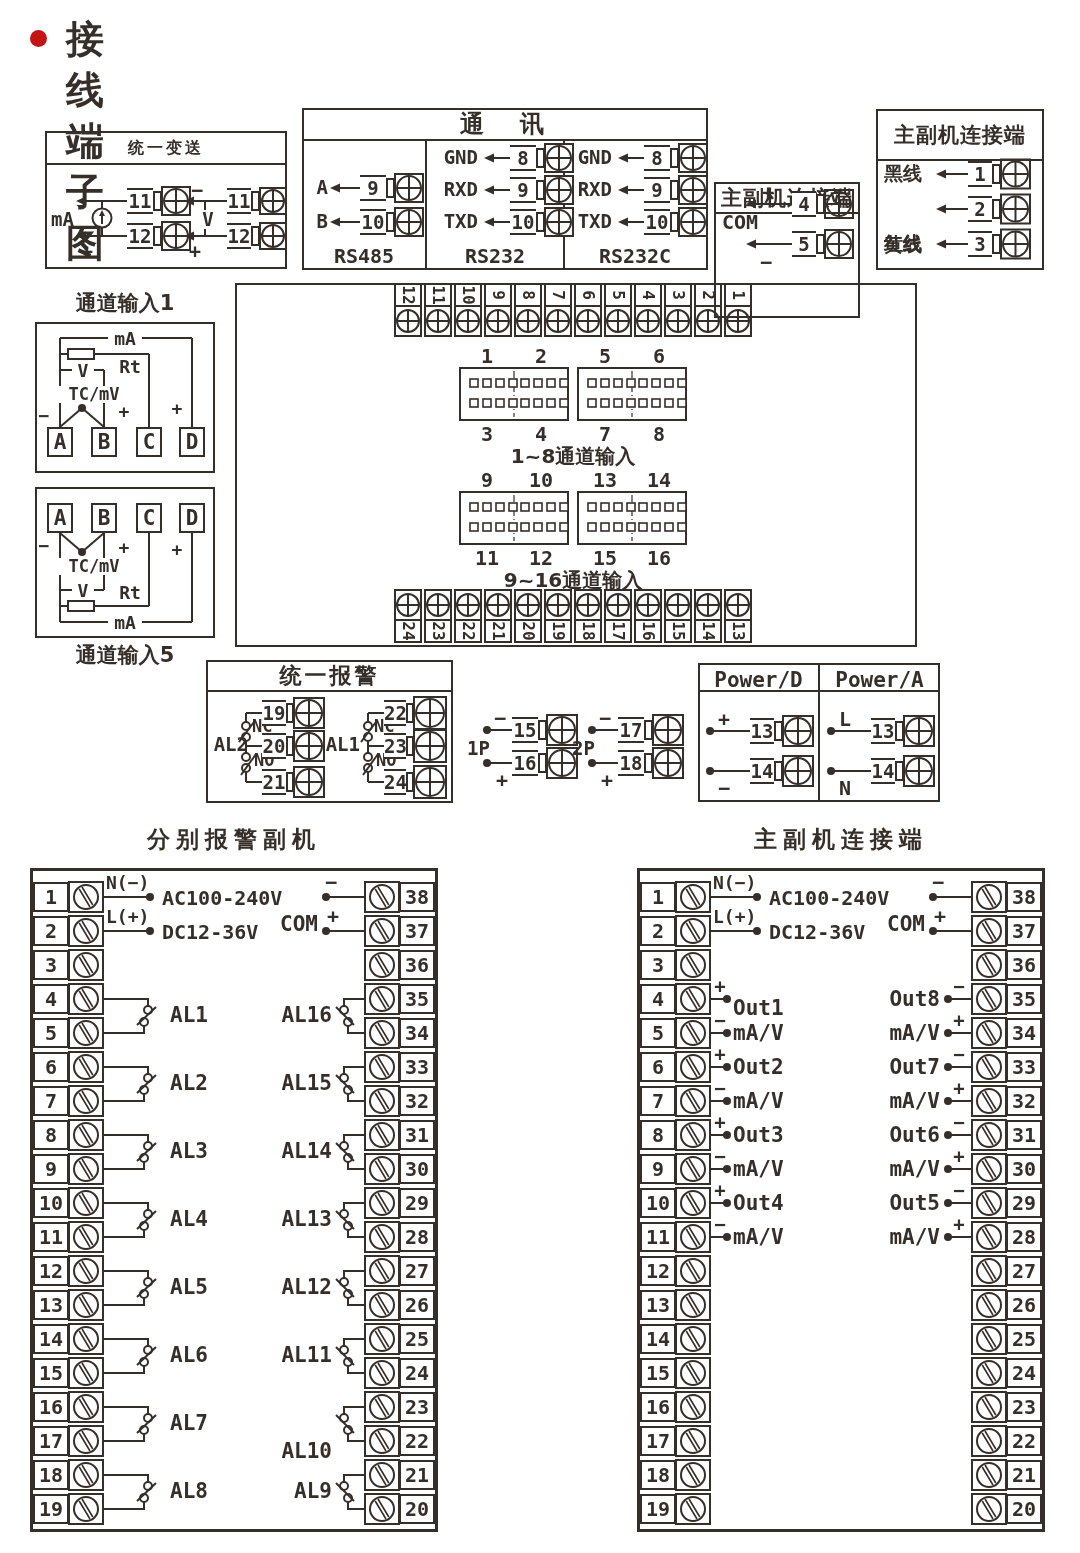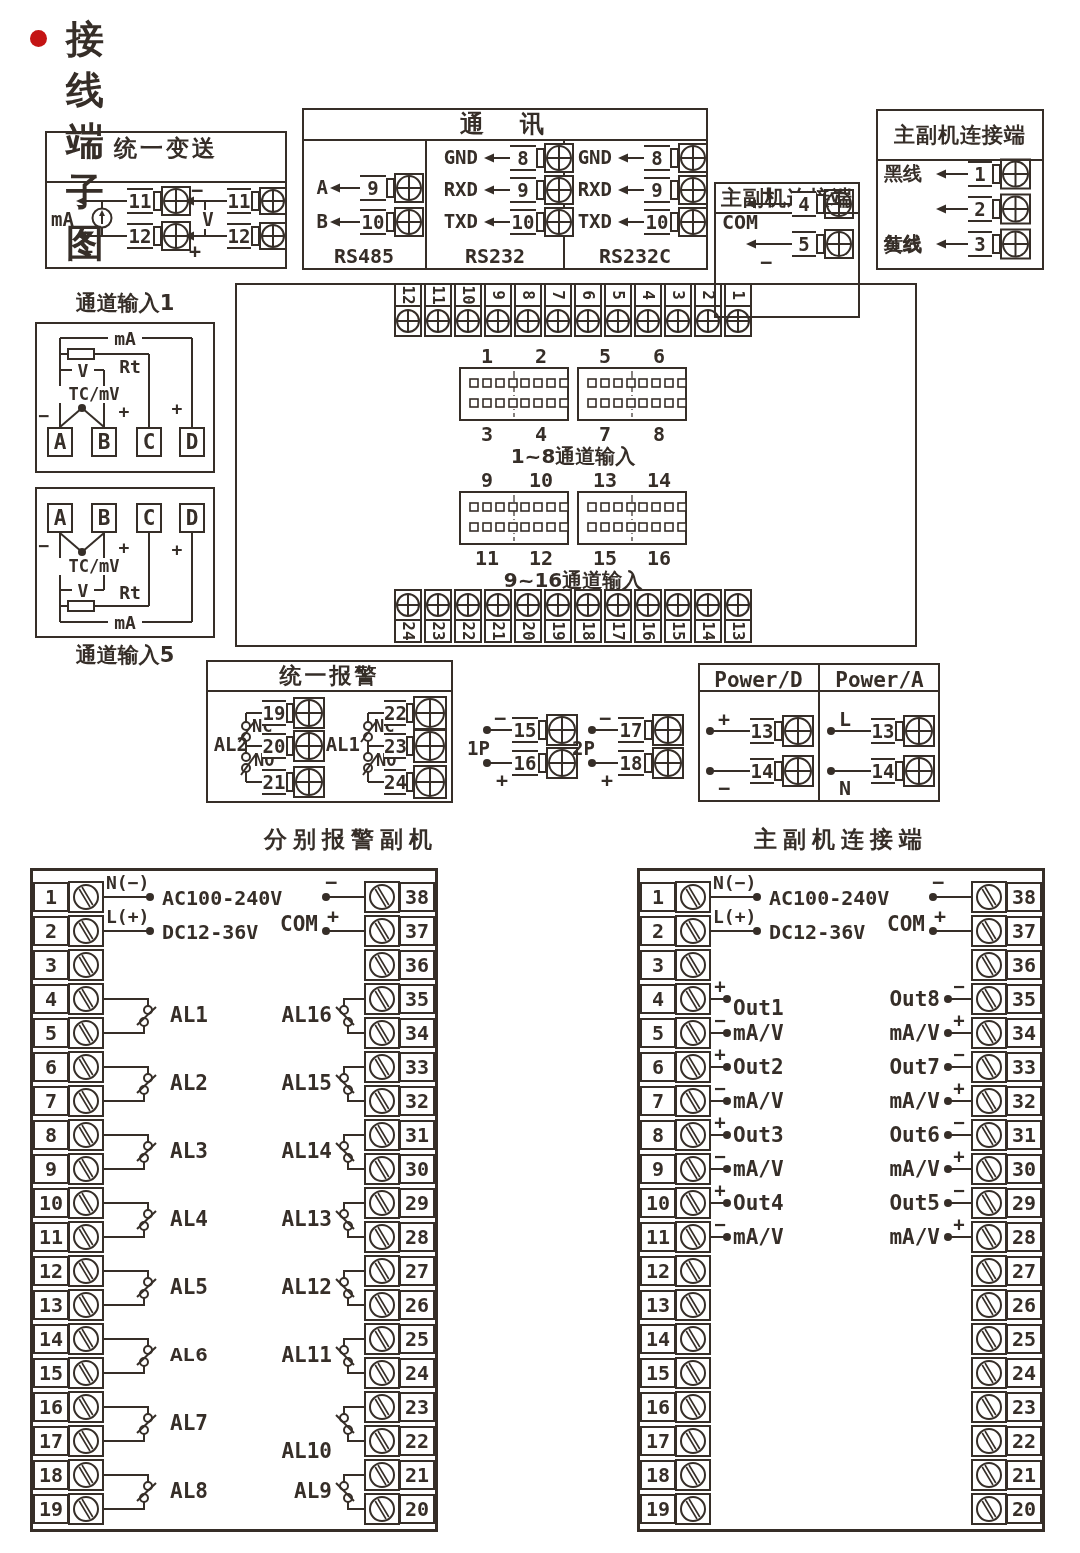--- a/index.html
+++ b/index.html
@@ -1152,21 +1152,21 @@
       <circle cx="948" cy="1203" r="4" fill="#362e28"></circle>
       <line x1="948" y1="1203" x2="972" y2="1203" stroke="#362e28" stroke-width="2"></line>
       <circle cx="948" cy="1237" r="4" fill="#362e28"></circle>
       <line x1="948" y1="1237" x2="972" y2="1237" stroke="#362e28" stroke-width="2"></line>
     </svg>
   <div id="title-row">
     <span id="title-bullet" style="background: rgb(196, 20, 20);"></span>
     <span id="page-title">接线端子图</span>
   </div>
 <div class="box" style="left: 45px; top: 131px; width: 242px; height: 138px;">
-      <div class="hdr" style="height: 50px; line-height: 30px; font-size: 23px; letter-spacing: 3px;">统一变送</div>
+      <div class="hdr" style="height: 32px; line-height: 30px; font-size: 16px; letter-spacing: 3px;">统一变送</div>
     </div>
     <div class="t ctr tt" style="left: 80px; top: 180px; width: 18px; font-size: 20px;">−</div>
     <div class="t ctr tt" style="left: 78px; top: 241px; width: 18px; font-size: 20px;">+</div>
     <div class="t tt" style="left: 51px; top: 210px; font-size: 19px;">mA</div>
     <div class="ncell" style="left: 127px; top: 188px; width: 26px;">11</div>
     <div class="clampc" style="left: 153px; top: 191px; width: 9px; height: 20px;"></div>
     <div class="ncell" style="left: 127px; top: 223px; width: 26px;">12</div>
     <div class="clampc" style="left: 153px; top: 226px; width: 9px; height: 20px;"></div>
     <div class="t ctr tt" style="left: 188px; top: 180px; width: 18px; font-size: 20px;">−</div>
     <div class="t ctr tt" style="left: 186px; top: 241px; width: 18px; font-size: 20px;">+</div>
@@ -1339,21 +1339,21 @@
     <div class="t ctr tt" style="left: 715px; top: 778px; width: 18px; font-size: 20px;">−</div>
     <div class="ncell" style="left: 750px; top: 758px; width: 24px;">14</div>
     <div class="clampc" style="left: 774px; top: 761px; width: 9px; height: 20px;"></div>
     <div class="t ctr tt" style="left: 819px; top: 670px; width: 121px; font-size: 21px;">Power/A</div>
     <div class="t ctr tt" style="left: 836px; top: 709px; width: 18px; font-size: 20px;">L</div>
     <div class="ncell" style="left: 871px; top: 718px; width: 24px;">13</div>
     <div class="clampc" style="left: 895px; top: 721px; width: 9px; height: 20px;"></div>
     <div class="t ctr tt" style="left: 836px; top: 778px; width: 18px; font-size: 20px;">N</div>
     <div class="ncell" style="left: 871px; top: 758px; width: 24px;">14</div>
     <div class="clampc" style="left: 895px; top: 761px; width: 9px; height: 20px;"></div>
-    <div class="t ctr" style="left: 30px; top: 828px; width: 408px; font-size: 23px; letter-spacing: 6px; text-align: right;">分别报警副机</div>
+    <div class="t ctr" style="left: 30px; top: 828px; width: 408px; font-size: 23px; letter-spacing: 6px;">分别报警副机</div>
     <div class="box box3" style="left: 30px; top: 868px; width: 408px; height: 664px;"></div>
     <div class="numbox" style="left: 33px; top: 882px; width: 36px; height: 30px; line-height: 26px; font-size: 20px;">1</div>
     <div class="numbox" style="left: 33px; top: 916px; width: 36px; height: 30px; line-height: 26px; font-size: 20px;">2</div>
     <div class="numbox" style="left: 33px; top: 950px; width: 36px; height: 30px; line-height: 26px; font-size: 20px;">3</div>
     <div class="numbox" style="left: 33px; top: 984px; width: 36px; height: 30px; line-height: 26px; font-size: 20px;">4</div>
     <div class="numbox" style="left: 33px; top: 1018px; width: 36px; height: 30px; line-height: 26px; font-size: 20px;">5</div>
     <div class="numbox" style="left: 33px; top: 1052px; width: 36px; height: 30px; line-height: 26px; font-size: 20px;">6</div>
     <div class="numbox" style="left: 33px; top: 1086px; width: 36px; height: 30px; line-height: 26px; font-size: 20px;">7</div>
     <div class="numbox" style="left: 33px; top: 1120px; width: 36px; height: 30px; line-height: 26px; font-size: 20px;">8</div>
     <div class="numbox" style="left: 33px; top: 1154px; width: 36px; height: 30px; line-height: 26px; font-size: 20px;">9</div>
@@ -1391,21 +1391,21 @@
     <div class="t tt" style="left: 162px; top: 888px; font-size: 20px;">AC100-240V</div>
     <div class="t tt" style="left: 162px; top: 922px; font-size: 20px;">DC12-36V</div>
     <div class="t tt" style="left: 280px; top: 914px; width: 54px; font-size: 21px;">COM</div>
     <div class="t ctr tt" style="left: 322px; top: 872px; width: 18px; font-size: 20px;">−</div>
     <div class="t ctr tt" style="left: 324px; top: 906px; width: 18px; font-size: 20px;">+</div>
     <div class="t tt" style="left: 170px; top: 1005px; width: 64px; font-size: 21px;">AL1</div>
     <div class="t tt" style="left: 170px; top: 1073px; width: 64px; font-size: 21px;">AL2</div>
     <div class="t tt" style="left: 170px; top: 1141px; width: 64px; font-size: 21px;">AL3</div>
     <div class="t tt" style="left: 170px; top: 1209px; width: 64px; font-size: 21px;">AL4</div>
     <div class="t tt" style="left: 170px; top: 1277px; width: 64px; font-size: 21px;">AL5</div>
-    <div class="t tt" style="left: 170px; top: 1345px; width: 64px; font-size: 21px; font-family: Liberation Mono, monospace;">AL6</div>
+    <div class="t tt" style="left: 170px; top: 1345px; width: 64px; font-size: 21px;">AL6</div>
     <div class="t tt" style="left: 170px; top: 1413px; width: 64px; font-size: 21px;">AL7</div>
     <div class="t tt" style="left: 170px; top: 1481px; width: 64px; font-size: 21px;">AL8</div>
     <div class="t rt tt" style="left: 258px; top: 1005px; width: 74px; font-size: 21px;">AL16</div>
     <div class="t rt tt" style="left: 258px; top: 1073px; width: 74px; font-size: 21px;">AL15</div>
     <div class="t rt tt" style="left: 258px; top: 1141px; width: 74px; font-size: 21px;">AL14</div>
     <div class="t rt tt" style="left: 258px; top: 1209px; width: 74px; font-size: 21px;">AL13</div>
     <div class="t rt tt" style="left: 258px; top: 1277px; width: 74px; font-size: 21px;">AL12</div>
     <div class="t rt tt" style="left: 258px; top: 1345px; width: 74px; font-size: 21px;">AL11</div>
     <div class="t rt tt" style="left: 258px; top: 1413px; width: 74px; font-size: 21px; margin-top: 28px;">AL10</div>
     <div class="t rt tt" style="left: 258px; top: 1481px; width: 74px; font-size: 21px;">AL9</div>

